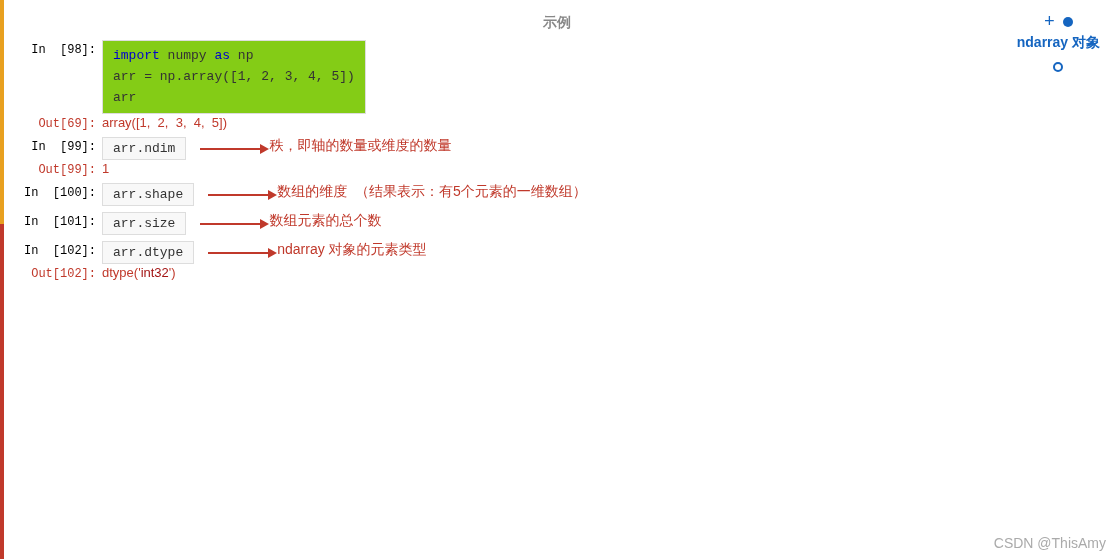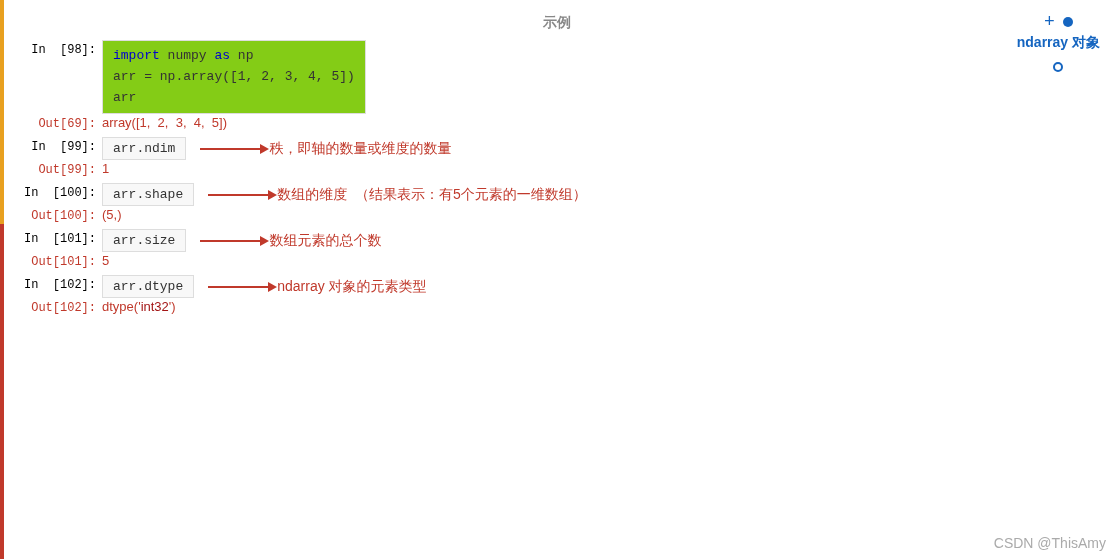--- a/index.html
+++ b/index.html
@@ -165,21 +165,20 @@
 
     .out-text {
       font-family: Liberation Sans, sans-serif;
       font-size: 13px;
       color: #c0392b;
       text-align: right;
     }
 
     .in-with-arrow {
       display: flex;
-      align-items: center;
       flex: 1;
     }
 
     .arrow-wrap {
       display: flex;
       align-items: center;
       margin-left: 14px;
     }
 
     .arr-line {
@@ -263,42 +262,34 @@
         <span class="in-label">In &nbsp;[100]:</span>
         <div class="in-with-arrow">
           <div class="code-inline-box">arr.shape</div>
           <div class="arrow-wrap">
             <div class="arr-line"></div>
             <div class="arr-head"></div>
           </div>
           <span class="ann-text">数组的维度 &nbsp;（结果表示：有5个元素的一维数组）</span>
         </div>
       </div>
-      <div class="out-row">
-        <span class="out-label">Out[100]:</span>
-        <span class="out-text">(5,)</span>
-      </div>
     </div>
 
     <div class="section">
       <div class="in-row">
         <span class="in-label">In &nbsp;[101]:</span>
         <div class="in-with-arrow">
           <div class="code-inline-box">arr.size</div>
           <div class="arrow-wrap">
             <div class="arr-line"></div>
             <div class="arr-head"></div>
           </div>
           <span class="ann-text">数组元素的总个数</span>
         </div>
       </div>
-      <div class="out-row">
-        <span class="out-label">Out[101]:</span>
-        <span class="out-text">5</span>
-      </div>
     </div>
 
     <div class="section">
       <div class="in-row">
         <span class="in-label">In &nbsp;[102]:</span>
         <div class="in-with-arrow">
           <div class="code-inline-box">arr.dtype</div>
           <div class="arrow-wrap">
             <div class="arr-line"></div>
             <div class="arr-head"></div>

